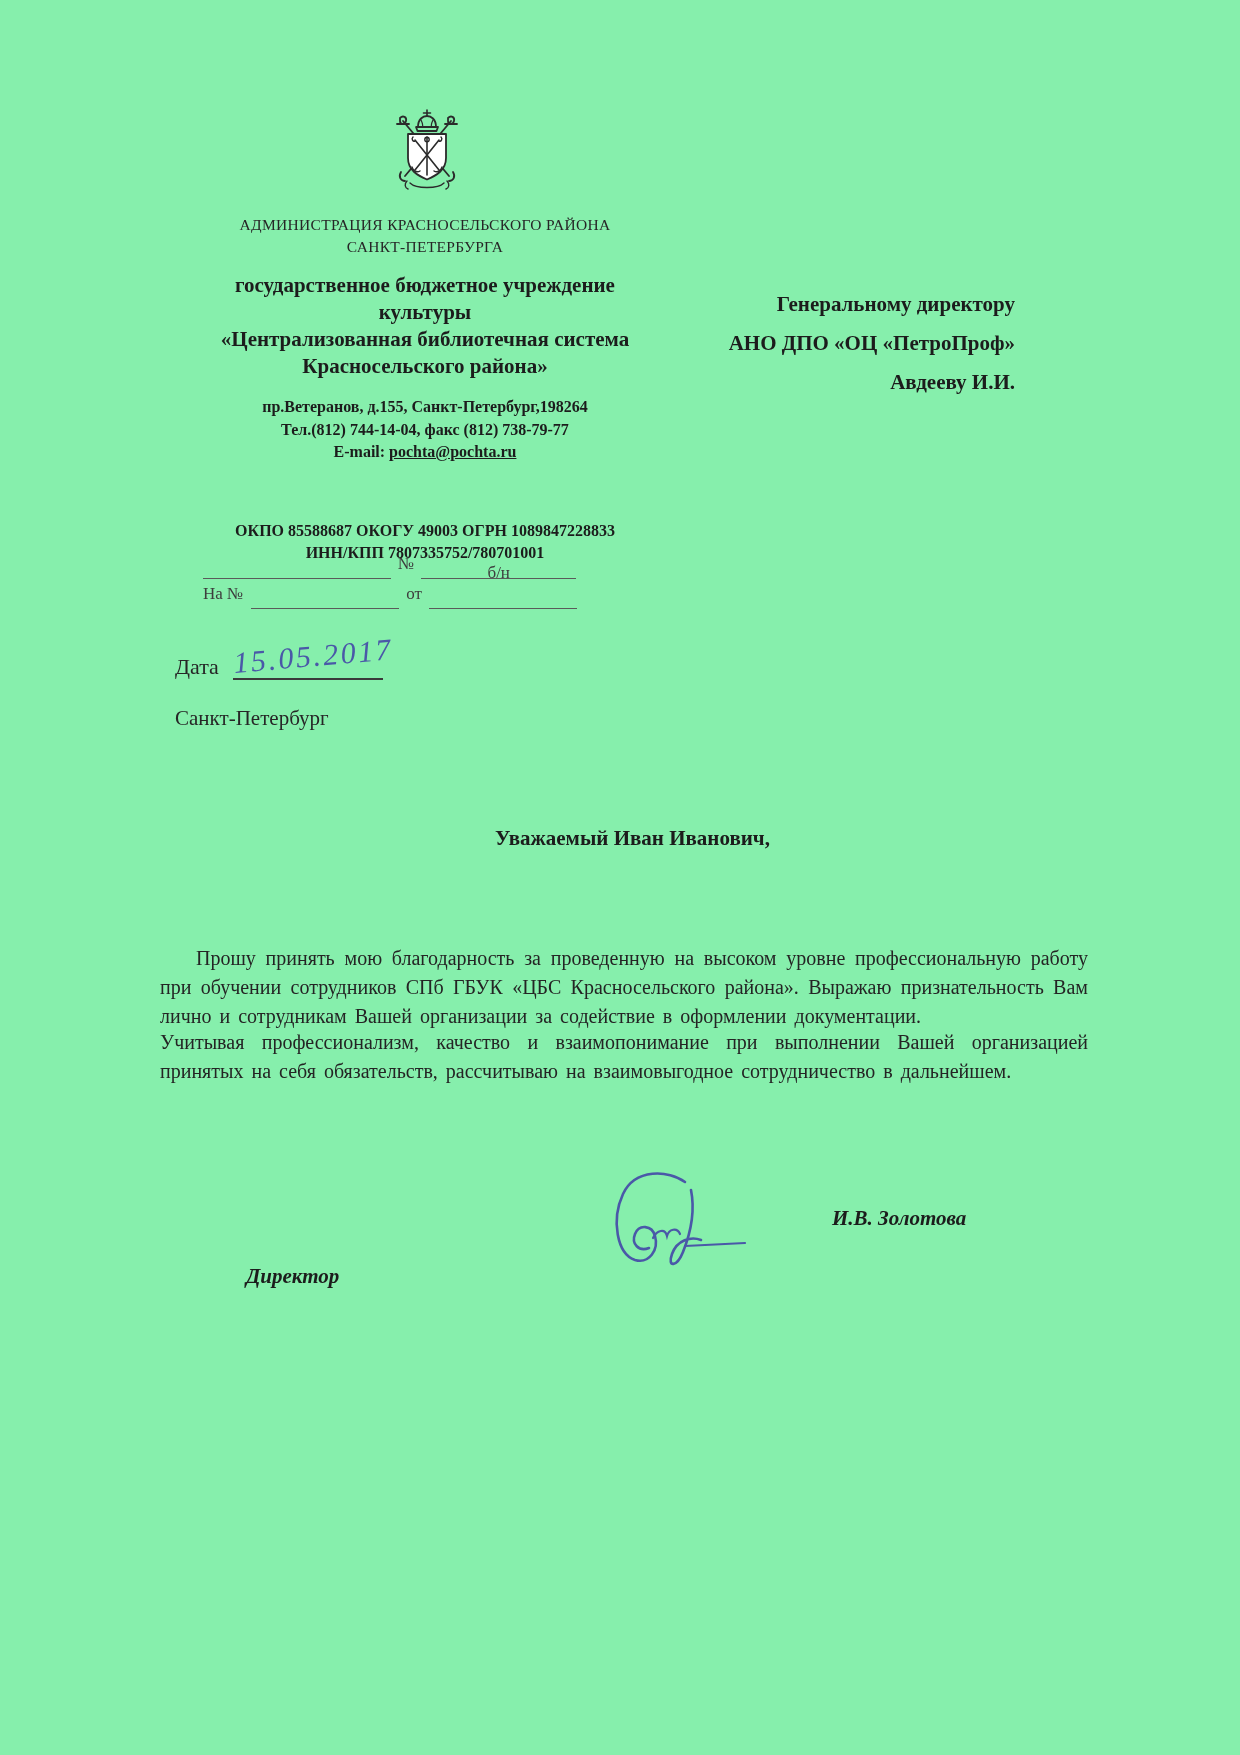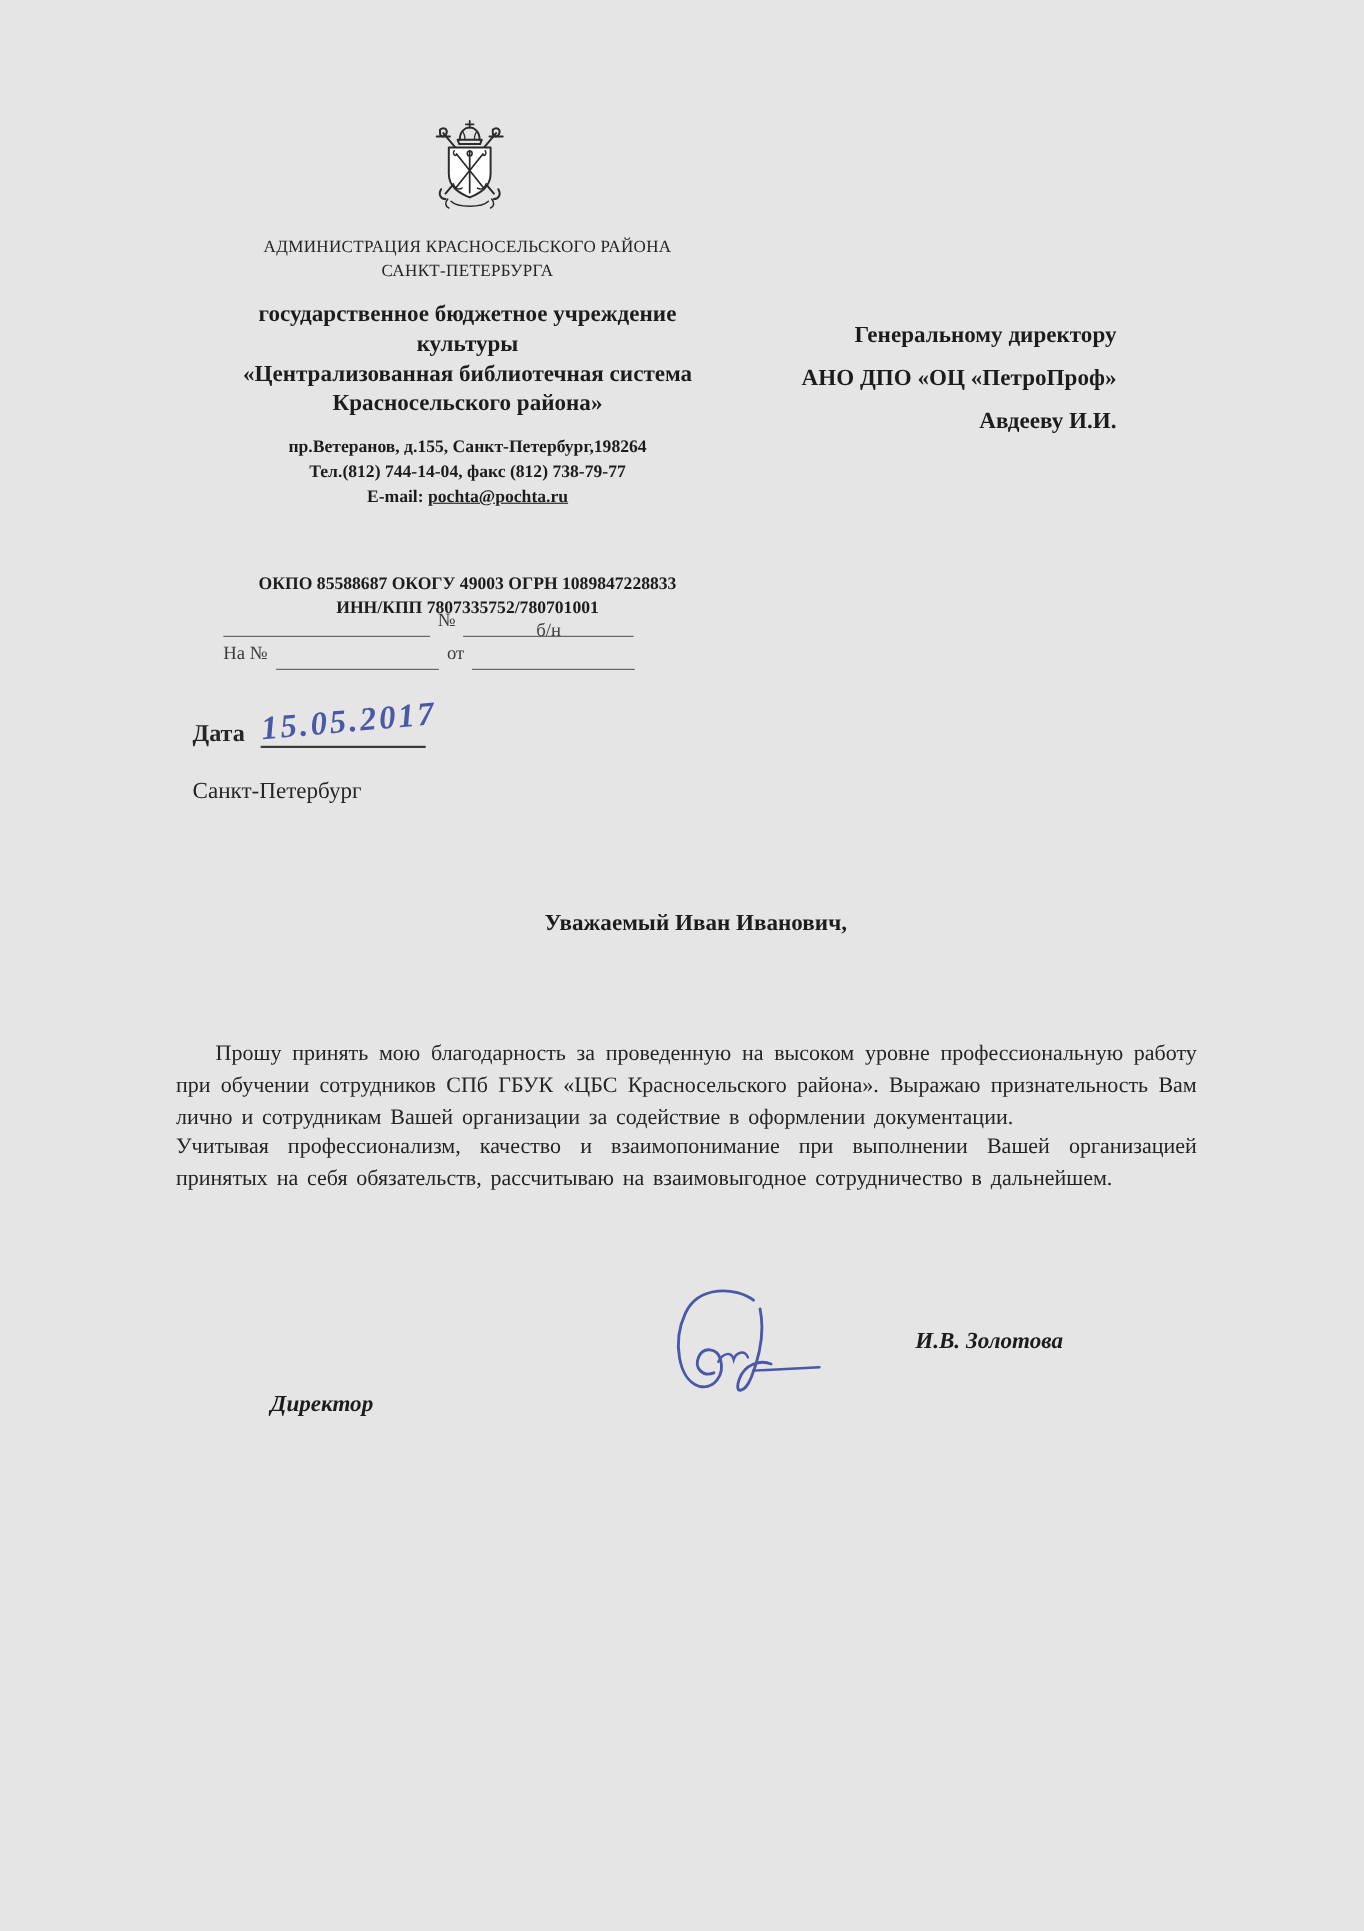--- a/index.html
+++ b/index.html
@@ -1,19 +1,19 @@
 <!DOCTYPE html>
 <html lang="ru"><head>
 <meta charset="utf-8">
 <style>
   html,body{margin:0;padding:0;background:#ffffff;}
   .page{
     position:relative;
     width:1240px;height:1755px;
-    background:#e5e5e5;
+    background:#86efac;
     font-family:"Liberation Serif","DejaVu Serif",serif;
     color:#222222;
     overflow:hidden;
   }
 
   
   .emblem{position:absolute;left:387px;top:108px;}
 
   
   .admin-block{
@@ -45,21 +45,21 @@
     position:absolute;left:203px;top:549px;width:430px;
     font-family:Liberation Serif, serif;
     font-size:17px;color:#3d3d3d;line-height:30px;
   }
   .ref-row{white-space:nowrap;}
   .u{display:inline-block;border-bottom:1.6px solid #5a5a5a;height:20px;vertical-align:bottom;}
   .w188{width:188px;} .w155{width:155px;text-align:center;} .w148{width:148px;}
   .ref-gap{margin:0 7px;}
 
   
-  .date-row{position:absolute;left:175px;top:648px;font-size:22px;color:#262626;white-space:nowrap;font-weight:bold;}
+  .date-row{position:absolute;left:175px;top:648px;font-size:22px;color:#262626;white-space:nowrap;}
   .date-underline{
     display:inline-block;width:150px;border-bottom:2px solid #3a3a3a;
     height:30px;margin-left:14px;position:relative;vertical-align:bottom;overflow:visible;
   }
   .handwriting{
     position:absolute;left:2px;bottom:-2px;white-space:nowrap;
     font-style:italic;font-size:30px;letter-spacing:2.5px;
     transform:rotate(-5deg);transform-origin:left bottom;
   }
   .city-line{position:absolute;left:175px;top:706px;font-size:21px;color:#262626;}

